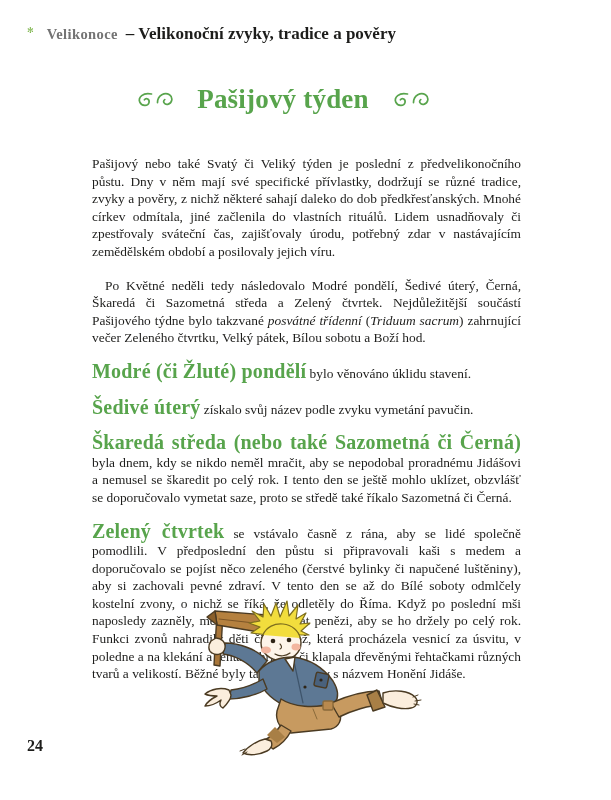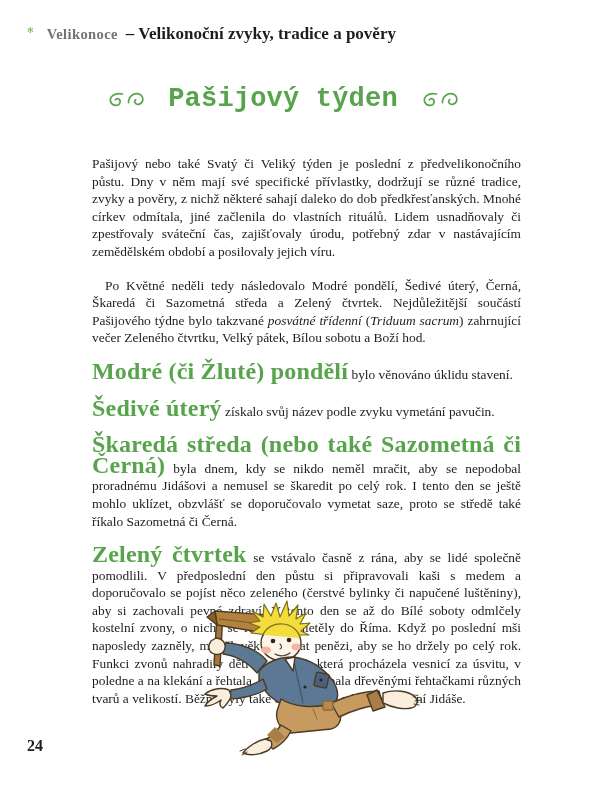--- a/index.html
+++ b/index.html
@@ -14,38 +14,38 @@
   .running-head{
     position:absolute;top:24px;left:27px;
     white-space:nowrap;
   }
   .series-star{color:#79b346;font-size:8px;vertical-align:6px;margin-right:1px;}
   .series-title{color:#737373;font-weight:bold;font-size:14.5px;letter-spacing:.4px;margin-left:12px;}
   .series-sub{color:#1d1d1b;font-weight:bold;font-size:17px;margin-left:4px;}
 
   .title-row{
     position:absolute;top:84px;left:0;width:566px;
-    display:flex;justify-content:center;align-items:center;gap:24px;font-family:Liberation Mono, monospace;
+    display:flex;justify-content:center;align-items:center;gap:24px;
   }
   .page-title{
     color:#58a44c;font-weight:bold;font-size:27px;letter-spacing:.2px;
   }
   .swirl{display:block;}
 
   .content{
     position:absolute;left:76px;top:139px;width:461px;
     font-size:13.4px;line-height:17.6px;text-align:justify;
   }
   .content p{margin:16px;}
   p.indent{text-indent:13px;}
   .it{font-style:italic;}
 
   .section{margin-top:12px;}
   .green-head{
-    color:#58a44c;font-weight:bold;font-size:24px;letter-spacing:.2px;
+    color:#58a44c;font-weight:bold;font-size:20px;letter-spacing:.2px;
   }
 
   .illustration{
     position:absolute;left:163px;top:591px;width:280px;height:175px;
   }
   .page-number{
     position:absolute;left:27px;top:737px;
     font-size:16px;font-weight:bold;
   }
 </style>

